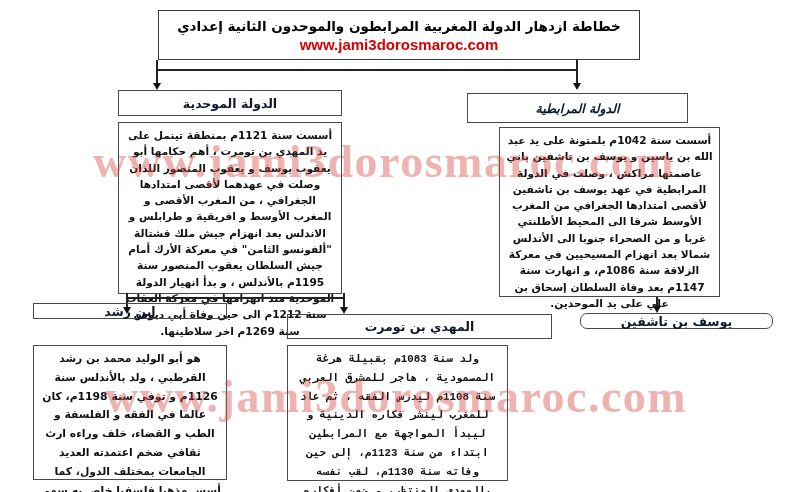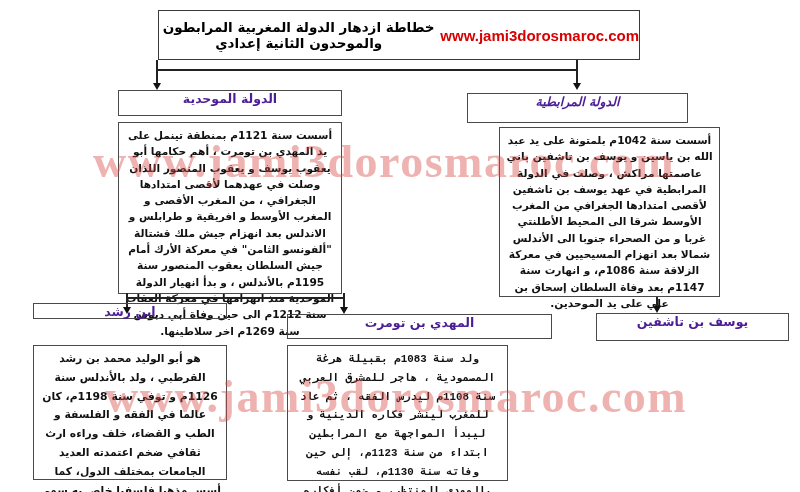--- a/index.html
+++ b/index.html
@@ -5,31 +5,31 @@
   html,body{margin:0;padding:0;background:#ffffff;}
   .canvas{
     position:relative;width:800px;height:492px;background:#ffffff;
     overflow:hidden;font-family:"DejaVu Sans",sans-serif;direction:ltr;
   }
   .box{
     position:absolute;box-sizing:border-box;border:1.5px solid #4a4a4a;
     background:transparent;z-index:2;
   }
   .hdr{
-    display:flex;align-items:flex-start;justify-content:center;
-    font-weight:bold;font-size:12.5px;color:#4c1d95;direction:rtl;text-align:center;
+    display:flex;align-items:center;justify-content:center;
+    font-weight:bold;font-size:12.5px;color:#0f172a;direction:rtl;text-align:center;
   }
   .bodytxt{
     font-weight:bold;color:#111;direction:rtl;text-align:center;
     padding:4px 5px 0 5px;
   }
   .col-body{font-size:10.6px;line-height:16.3px;}
   .bio-body{font-size:10.8px;line-height:18.8px;}
   .title-box{
-    border:1.5px solid #3a3a3a;display:flex;
+    border:1.5px solid #3a3a3a;display:flex;flex-direction:column;
     align-items:center;justify-content:center;gap:2px;
   }
   .title-line{font-weight:bold;font-size:13.5px;color:#000;direction:rtl;text-align:center;}
   .title-url{font-weight:bold;font-size:15px;font-family:"Liberation Sans","DejaVu Sans",sans-serif;}
   .vline,.hline{position:absolute;background:#222;z-index:2;}
   .vline{width:2px;}
   .hline{height:2px;}
   .ahead{
     position:absolute;width:0;height:0;z-index:2;
     border-left:4.5px solid transparent;border-right:4.5px solid transparent;
@@ -91,20 +91,20 @@
     <span>هو أبو الوليد محمد بن رشد القرطبي ، ولد بالأندلس سنة 1126م و توفي سنة 1198م، كان عالما في الفقه و الفلسفة و الطب و القضاء، خلف وراءه ارث ثقافي ضخم اعتمدته العديد الجامعات بمختلف الدول، كما أسس مذهبا فلسفيا خاص به سمي بالرشدية اتبعه العديد من الفلاسفة في القرون الوسطى.</span>
   </div>
 
   <div class="box hdr" style="left:287px;top:314px;width:265px;height:25px;">
     <span>المهدي بن تومرت</span>
   </div>
   <div class="box bodytxt bio-body" style="left:287px;top:345px;width:221px;height:136px;font-family:Liberation Mono, monospace;">
     <span>ولد سنة 1083م بقبيلة هرغة المصمودية ، هاجر للمشرق العربي سنة 1108م ليدرس الفقه ، ثم عاد للمغرب لينشر فكاره الدينية و ليبدأ المواجهة مع المرابطين ابتداء من سنة 1123م، إلى حين وفاته سنة 1130م، لقب نفسه بالمهدي المنتظر، و ضمن أفكاره العقائدية في كتاب أعز ما يُطلب.</span>
   </div>
 
-  <div class="box hdr" style="left:596px;top:313px;width:193px;height:28px;">
+  <div class="box hdr" style="left:580px;top:313px;width:193px;height:16px;border-radius:7px;">
     <span>يوسف بن تاشفين</span>
   </div>
 
   <div class="watermark" style="left:93px;top:139px;">www.jami3dorosmaroc.com</div>
   <div class="watermark" style="left:105px;top:374px;">www.jami3dorosmaroc.com</div>
 
 </div>
 
 </body></html>

